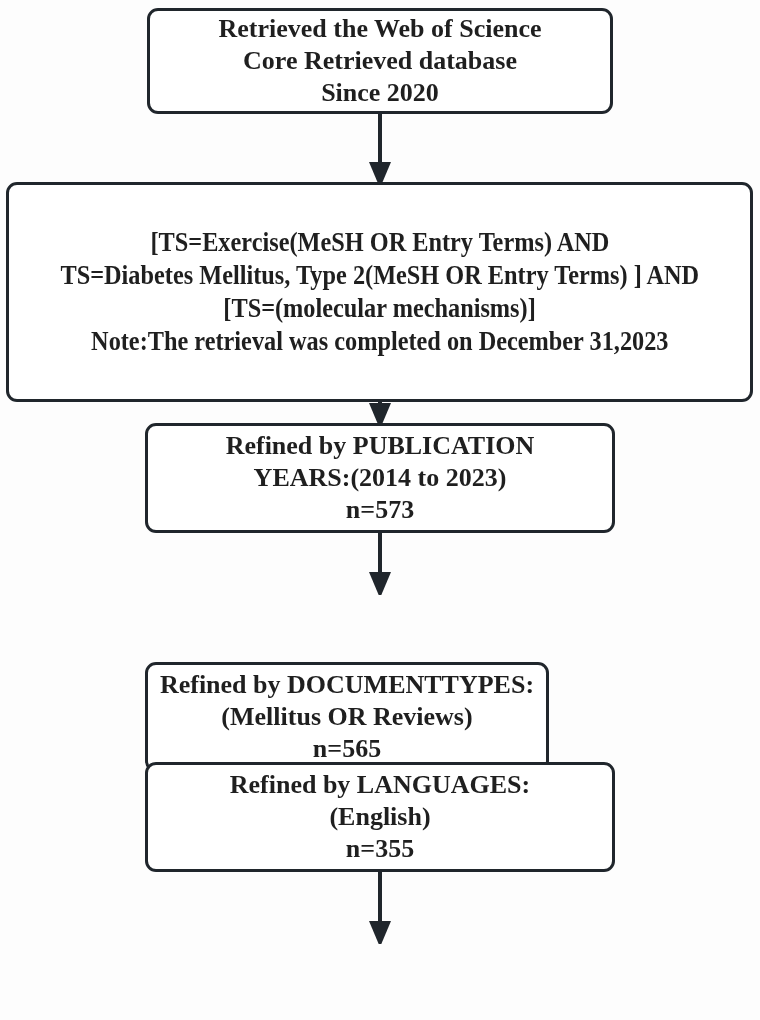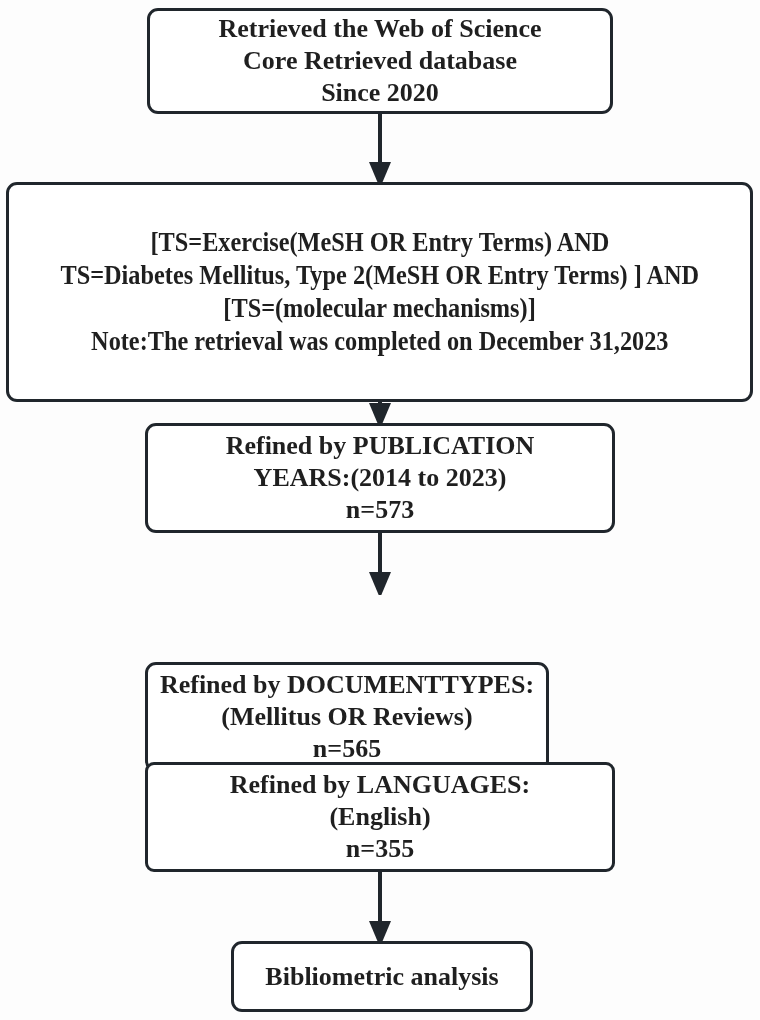--- a/index.html
+++ b/index.html
@@ -39,21 +39,21 @@
   .flow-box.query .line {
     font-size: 27px;
     line-height: 33px;
     transform: scaleX(0.9);
     transform-origin: 50% 50%;
   }
   .box-source   { left: 147px; top: 8px;   width: 466px; height: 106px; }
   .box-query    { left: 6px;   top: 182px; width: 747px; height: 220px; }
   .box-years    { left: 145px; top: 423px; width: 470px; height: 110px; }
   .box-doctypes { left: 145px; top: 614px; width: 404px; height: 110px; margin-top: 48px; }
-  .box-language { left: 145px; top: 762px; width: 470px; height: 110px; border-radius: 9px; }
+  .box-language { left: 145px; top: 762px; width: 470px; height: 110px; }
   .box-analysis { left: 231px; top: 941px; width: 302px; height: 71px; }
 
   .arrow {
     position: absolute;
     left: 369px;
     width: 22px;
     display: flex;
     flex-direction: column;
     align-items: center;
     z-index: 1;
@@ -131,17 +131,14 @@
     <div class="line">Refined by LANGUAGES:</div>
     <div class="line">(English)</div>
     <div class="line">n=355</div>
   </div>
 
   <div class="arrow arrow-5">
     <div class="stem"></div>
     <div class="head"></div>
   </div>
 
-  <div class="flow-box box-analysis">
-    <div class="line">Bibliometric analysis</div>
-  </div>
 
 </div>
 
 </body></html>

